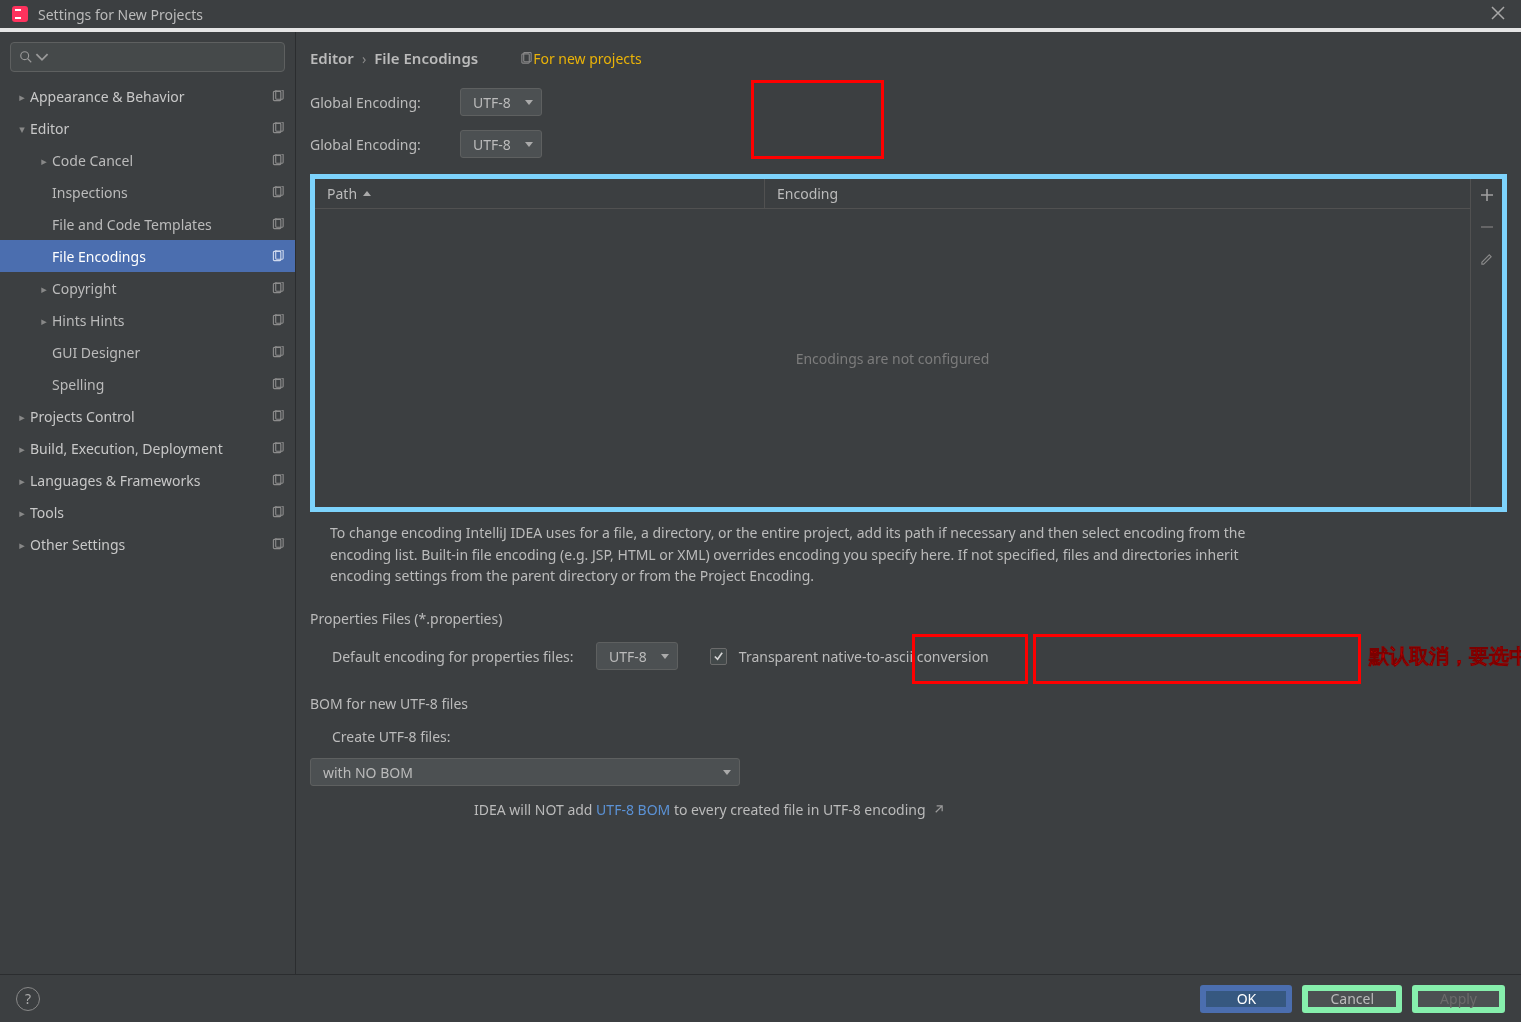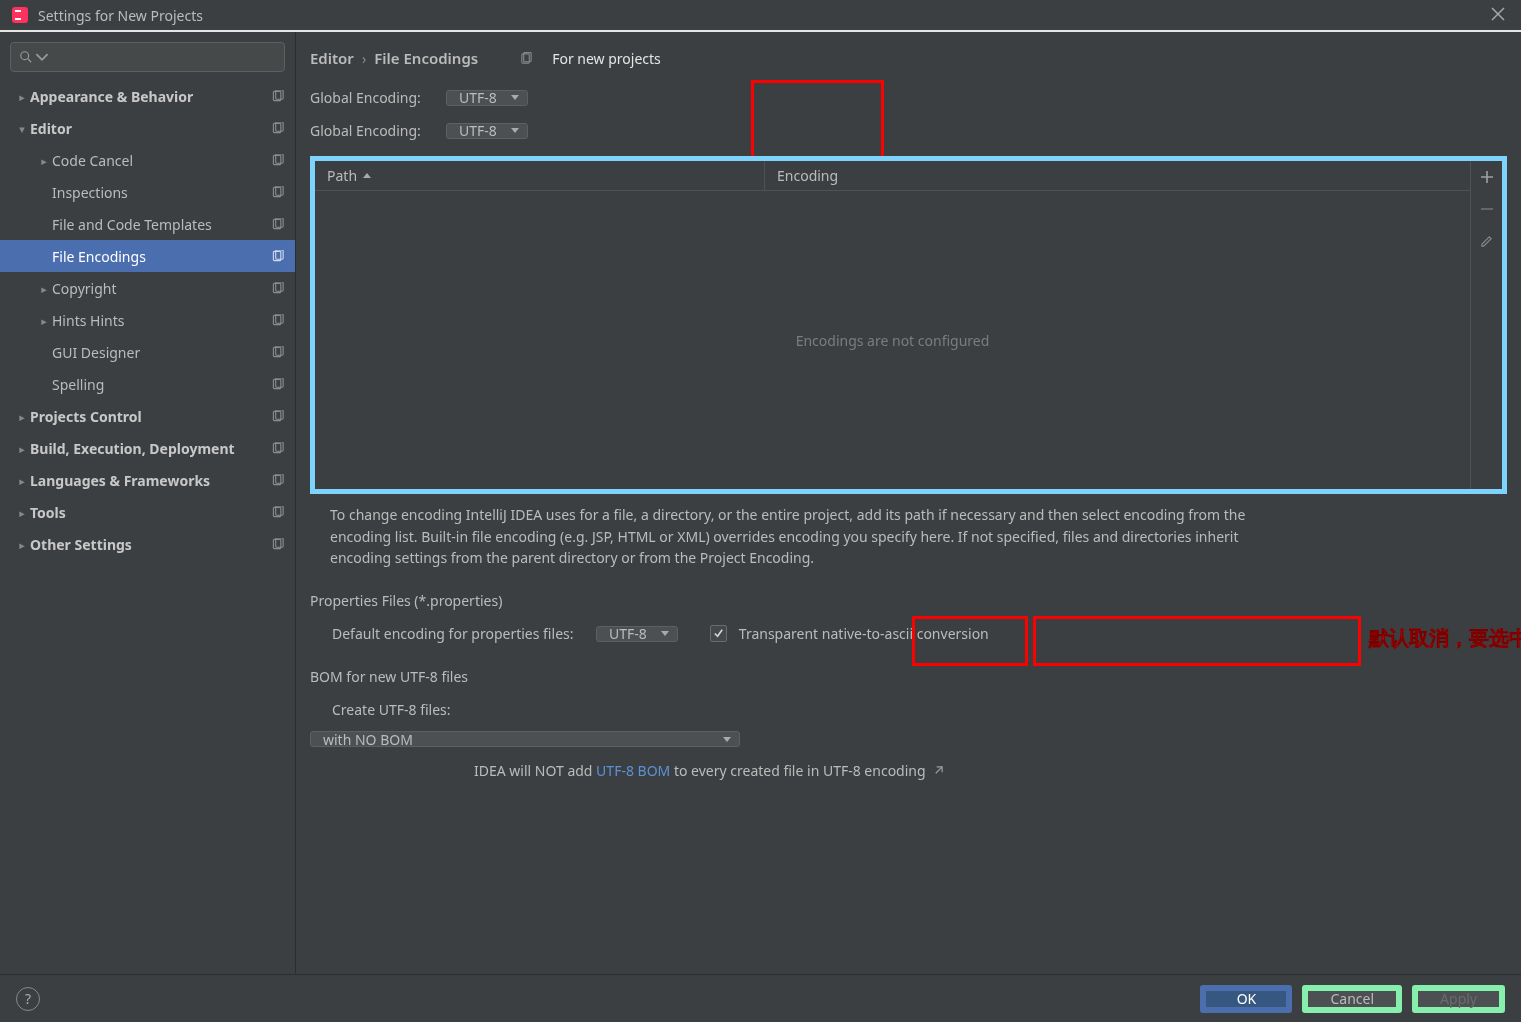--- a/index.html
+++ b/index.html
@@ -11,21 +11,21 @@
     color: #bbbbbb;
   }
 
   
   .titlebar {
     height: 32px;
     background: #3c3f41;
     display: flex;
     align-items: center;
     padding: 0 12px;
-    border-bottom: 2px solid #e5e5e5;
+    border-bottom: 4px solid #e5e5e5;
   }
   .titlebar .app-icon {
     width: 16px; height: 16px;
     margin-right: 10px;
     display: inline-flex; align-items: center; justify-content: center;
   }
   .titlebar .title-text { color: #bbbbbb; font-size: 14px; flex: 1; }
   .titlebar .close { color: #a7a7a7; font-size: 16px; padding: 4px; }
 
   
@@ -60,21 +60,21 @@
     align-items: center;
     height: 32px;
     padding-right: 8px;
     color: #bbbbbb;
     cursor: pointer;
     position: relative;
   }
   .tree-item .idt { display:inline-block; }
   .tree-item .arrow { width: 16px; text-align: center; color: #888; font-size: 11px; }
   .tree-item .label { flex: 1; }
-  .tree-item.bold .label { font-weight: 700; color: #c8c8c8; }
+  .tree-item.bold .label { font-weight: 400; color: #c8c8c8; }
   .tree-item.selected { background: #4b6eaf; color: #ffffff; }
   .tree-item.selected .label { color: #fff; }
   .tree-item .tag {
     width: 18px; height: 18px;
     color: #8c8c8c;
     display: inline-flex; align-items: center; justify-content: center;
   }
   .tree-item.selected .tag { color: #cfd9ee; }
 
   
@@ -86,33 +86,33 @@
     position: relative;
   }
   .breadcrumb {
     display: flex;
     align-items: center;
     padding: 0 14px 14px 14px;
     gap: 8px;
   }
   .breadcrumb .bc { color: #bbbbbb; font-size: 15px; font-weight: 600; }
   .breadcrumb .sep { color: #8a8a8a; }
-  .breadcrumb .note { margin-left: 34px; color: #e5e5e5; font-size: 14px; display:flex; align-items:center; gap:19px;text-align:right;}
+  .breadcrumb .note { margin-left: 34px; color: #eab308; font-size: 14px; display:flex; align-items:center; gap:0;text-align:right;}
   .breadcrumb .note svg { width:13px; height:13px; }
 
   .row {
     display: flex;
     align-items: center;
     padding: 4px 14px;
-    gap: 10px;
+    gap: 24px;
   }
   .form-label { color: #bbbbbb; min-width: 126px; }
 
   .combo {
-    height: 16px;
+    height: 28px;
     border: 1px solid #5e6060;
     background: #4c5052;
     border-radius: 3px;
     display: inline-flex;
     align-items: center;
     padding: 0 8px 0 12px;
     color: #bbbbbb;
     gap: 8px;
     cursor: pointer;
   }

